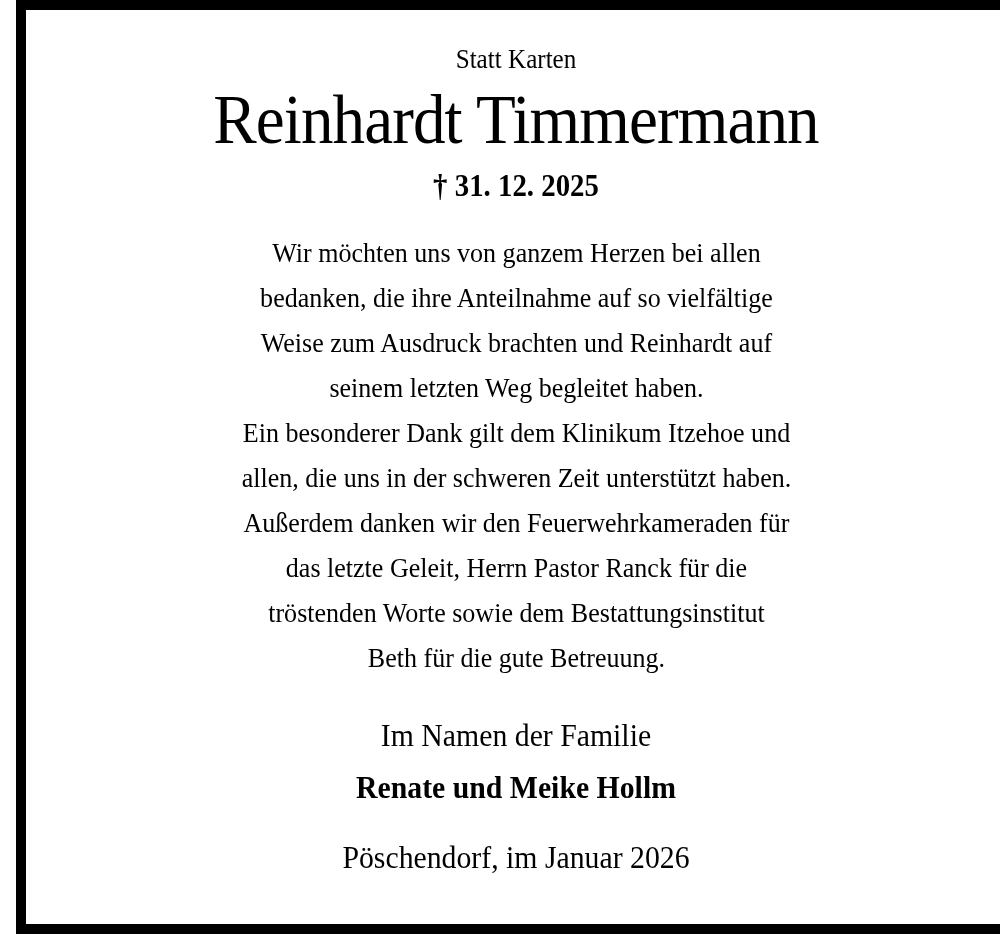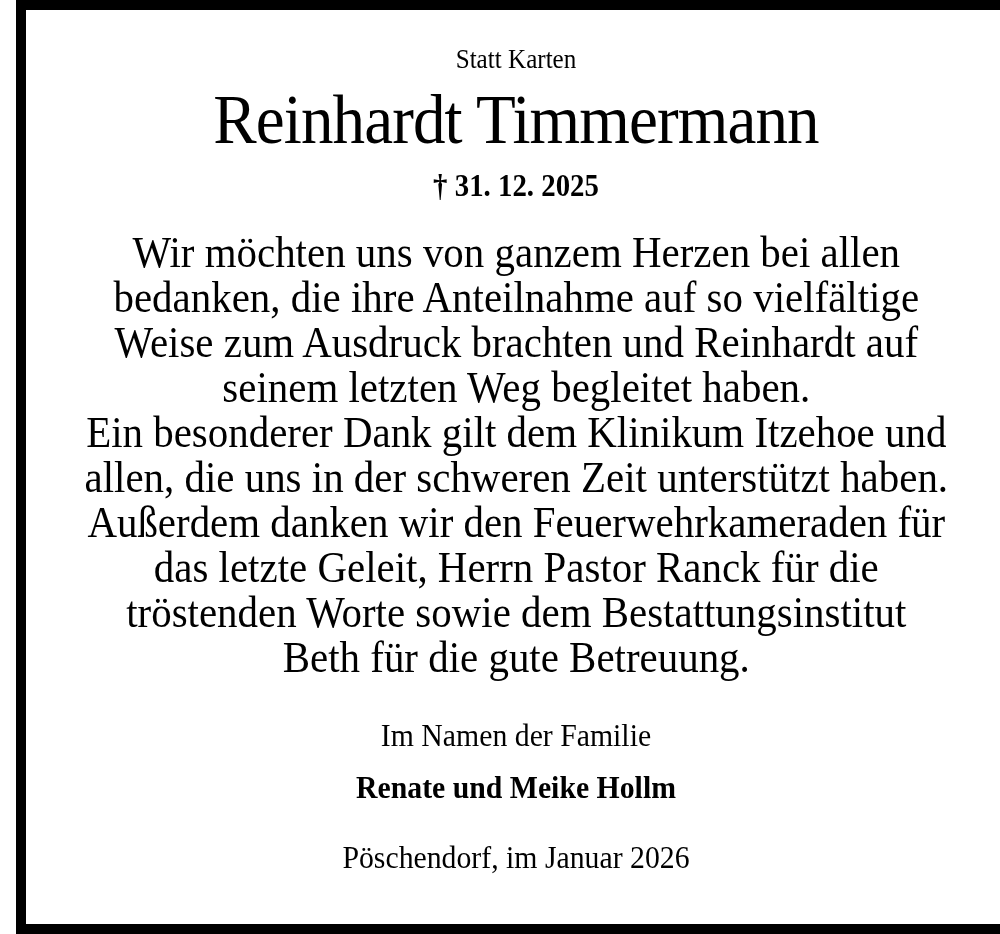--- a/index.html
+++ b/index.html
@@ -45,21 +45,21 @@
     letter-spacing: -1px;
   }
   .death-date {
     font-size: 31px;
     line-height: 36px;
     font-weight: bold;
     margin-top: 10px;
   }
   .body-text {
     margin-top: 26px;
-    font-size: 44px;
+    font-size: 28px;
     line-height: 45px;
   }
   .family-intro {
     margin-top: 36px;
     font-size: 32px;
     line-height: 38px;
   }
   .family-names {
     margin-top: 14px;
     font-size: 32px;

